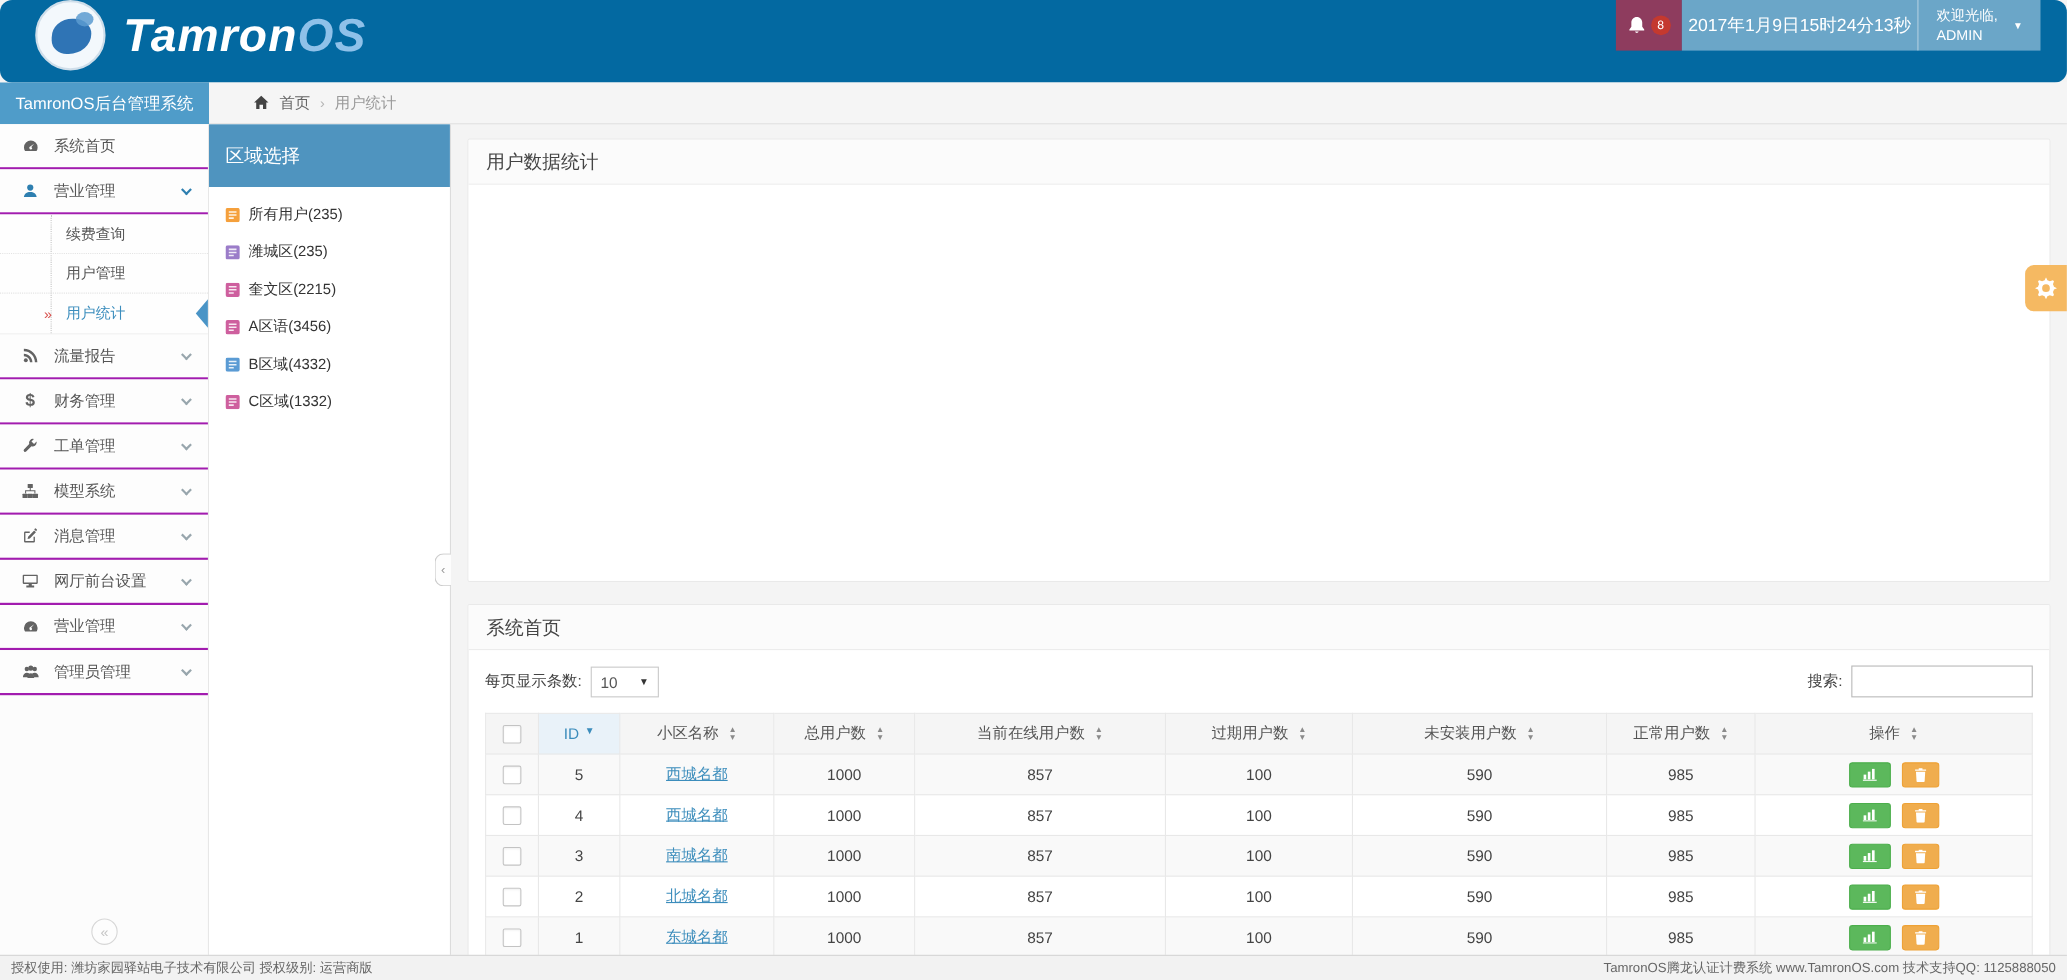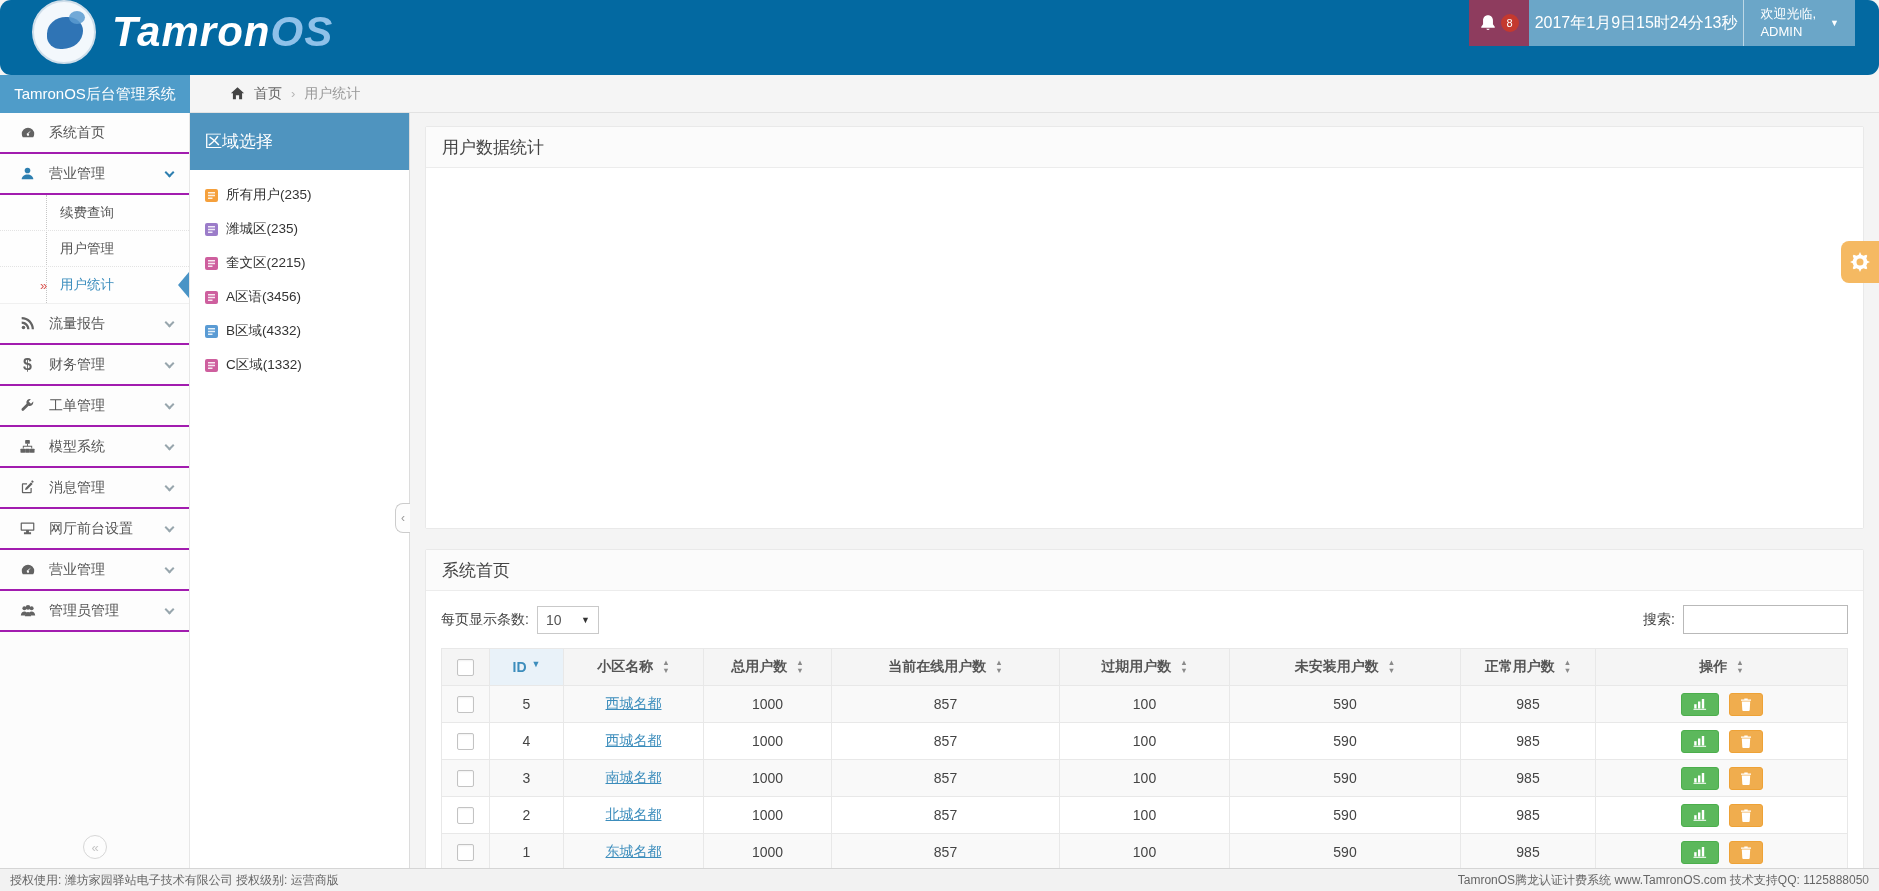--- a/index.html
+++ b/index.html
@@ -87,21 +87,21 @@
     font-size:14px; color:#444; }
   .per-page, .search { display:flex; align-items:center; gap:8px; }
   .select { width:62px; height:28px; border:1px solid #c9c9c9; background:#fff; display:flex;
     align-items:center; justify-content:space-between; padding:0 8px; font-size:14px; color:#555;
     cursor:pointer; }
   .select .caret { color:#333; font-size:9px; }
   .search input { width:165px; height:29px; border:1px solid #b9b9b9; outline:none;
     font-size:14px; padding:0 6px; font-family:inherit; }
   table { width:100%; border-collapse:collapse; table-layout:fixed; }
   th, td { border:1px solid #e8e8e8; height:37px; text-align:center; font-size:14px; color:#444; }
-  thead th { background:#f5f5f5; font-weight:bold; color:#555; }
+  thead th { background:#f5f5f5; font-weight:normal; color:#555; }
   th.id-col { background:#e9f2f9; color:#3c8dbc; }
   .id-caret { color:#3c8dbc; font-size:9px; vertical-align:top; margin-left:5px; }
   .sort { display:inline-flex; flex-direction:column; margin-left:9px; font-size:7.5px;
     color:#8a8a8a; line-height:1.05; vertical-align:middle; }
   tbody tr:nth-child(odd) { background:#f9f9f9; }
   tbody tr:nth-child(even) { background:#fff; }
   td a { color:#3c8dbc; text-decoration:underline; }
   .cb { width:17px; height:17px; border:1px solid #c3c3c3; border-radius:2px; background:#fff;
     display:inline-block; vertical-align:middle; box-shadow:inset 0 1px 2px rgba(0,0,0,.06);
     cursor:pointer; }

